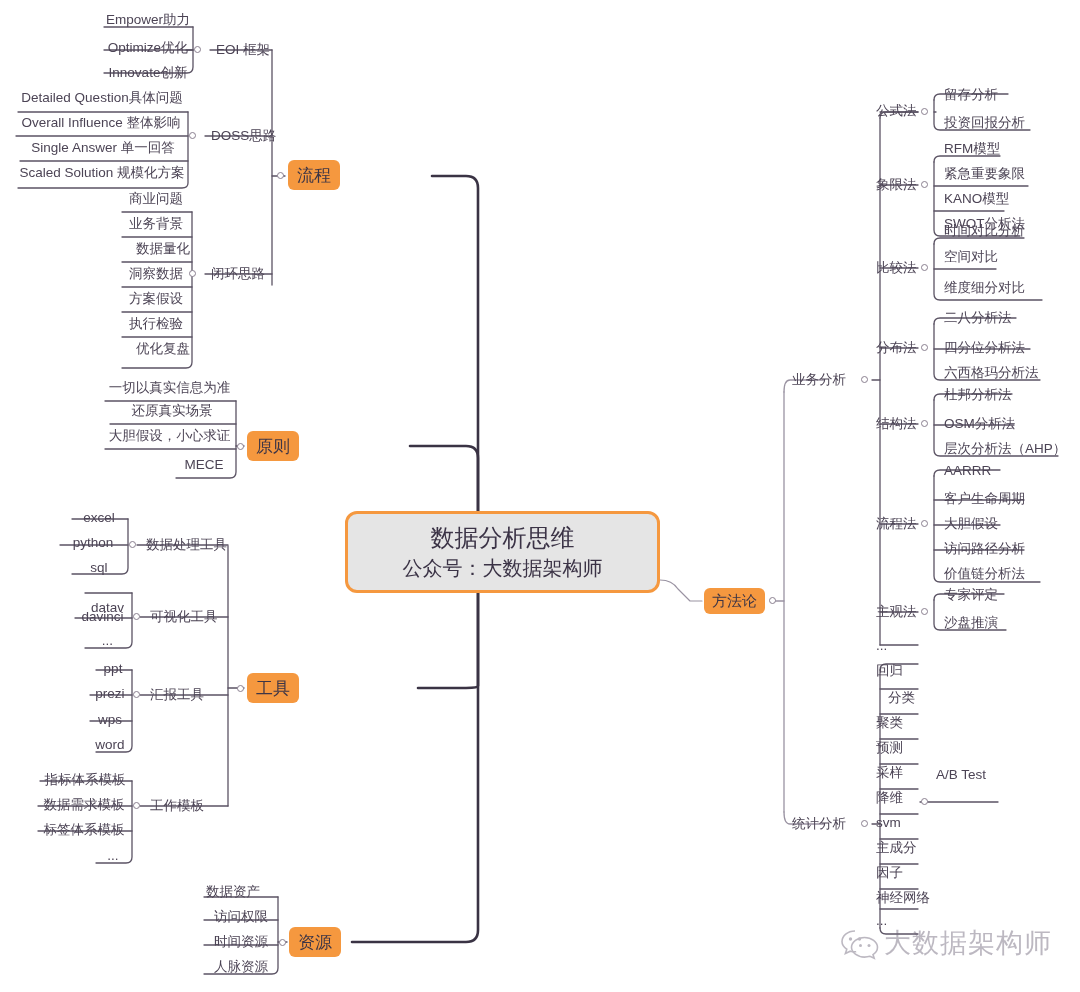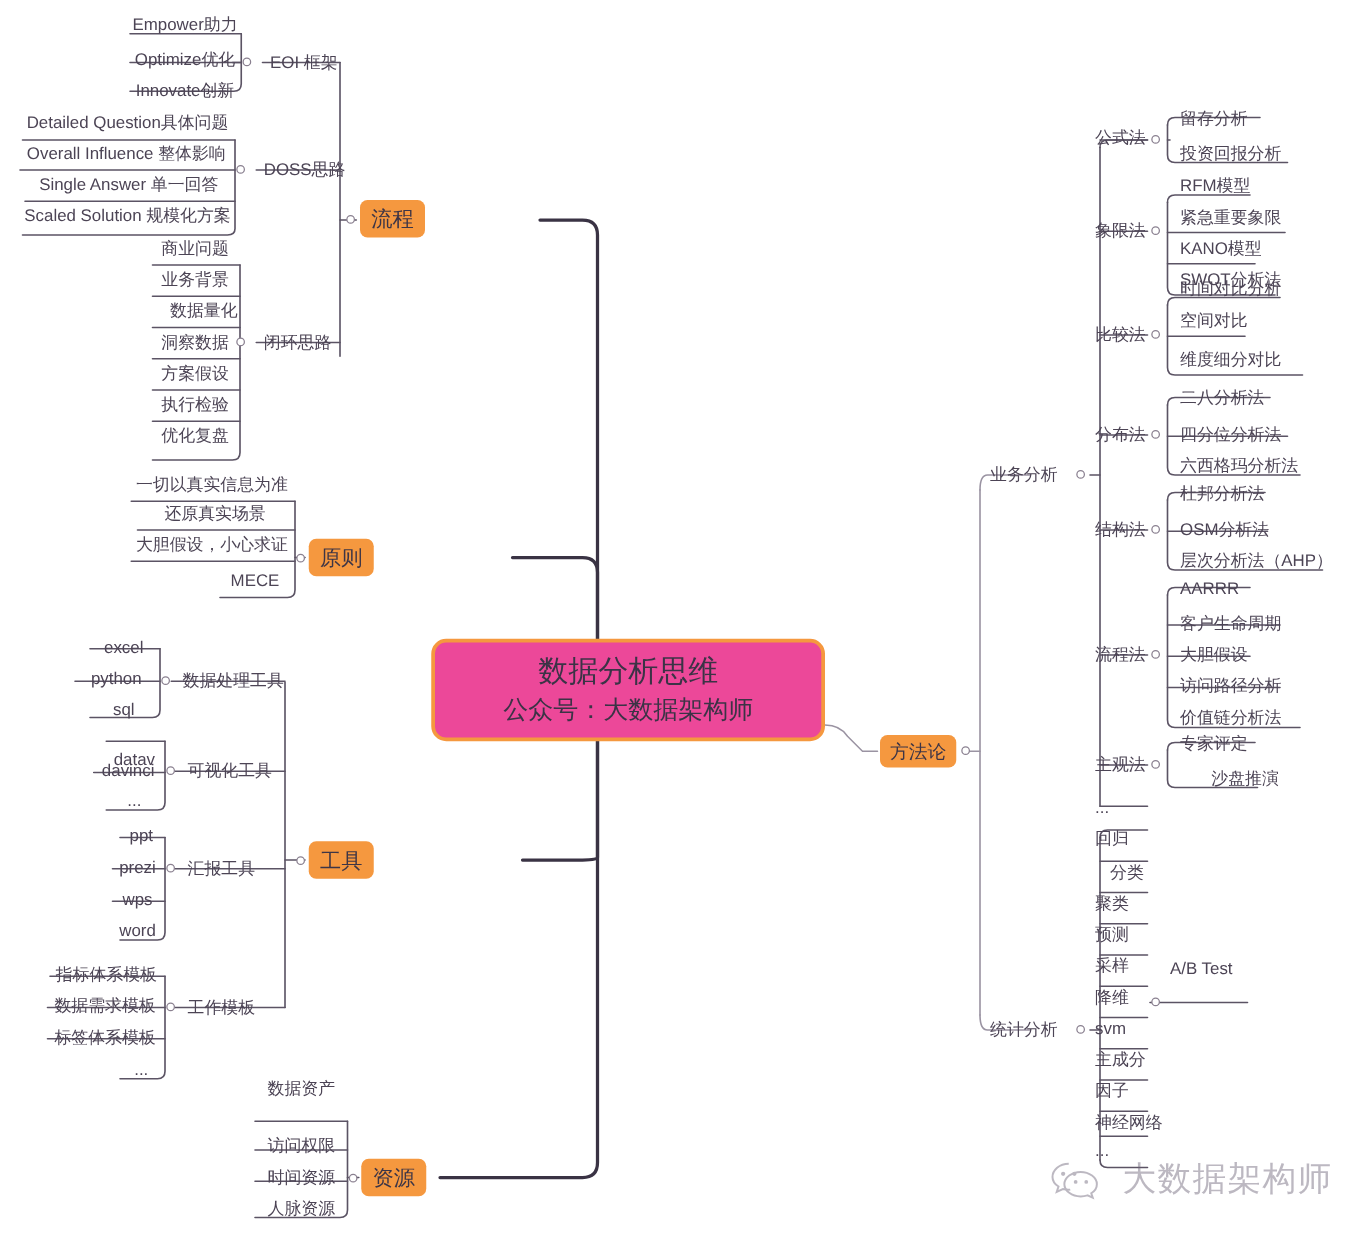--- a/index.html
+++ b/index.html
@@ -58,21 +58,21 @@
     height: 30px;
   }
   .pill.small {
     font-size: 15px;
     padding: 0 8px;
     height: 26px;
   }
   
   .root {
     position: absolute;
-    background: #ec4899;
+    background: #e5e5e5;
     border: 3px solid #f5983f;
     border-radius: 12px;
     box-sizing: border-box;
     display: flex;
     flex-direction: column;
     align-items: center;
     justify-content: center;
     color: #3b3346;
   }
   .root .line1 { font-size: 24px; line-height: 1.35; }
@@ -85,21 +85,21 @@
     border: 1.2px solid #8a8090;
     border-radius: 50%;
     background: #ffffff;
     box-sizing: border-box;
   }
   
   #watermark {
     position: absolute;
     display: flex;
     align-items: center;
-    gap: 18px;
+    gap: 4px;
     opacity: 0.45;
     pointer-events: none;
   }
   #watermark .wm-text {
     font-size: 27px;
     color: #6d6478;
     letter-spacing: 1px;
     white-space: nowrap;
   }
 </style>
@@ -349,21 +349,21 @@
   </div>
   <div class="node leaf lt" style="left:122px; top:267px; width:68px; text-align:center;">
     <span>洞察数据</span>
   </div>
   <div class="node leaf lt" style="left:122px; top:292px; width:68px; text-align:center;">
     <span>方案假设</span>
   </div>
   <div class="node leaf lt" style="left:122px; top:317px; width:68px; text-align:center;">
     <span>执行检验</span>
   </div>
-  <div class="node leaf lt" style="left:122px; top:342px; width:68px; text-align:center;">
+  <div class="node leaf lt" style="left:122px; top:342px; width:68px; ">
     <span>优化复盘</span>
   </div>
 
   <div class="node leaf lt" style="left:105px; top:381px; width:129px; text-align:center;">
     <span>一切以真实信息为准</span>
   </div>
   <div class="node leaf lt" style="left:110px; top:404px; width:124px; text-align:center;">
     <span>还原真实场景</span>
   </div>
   <div class="node leaf lt" style="left:105px; top:429px; width:129px; text-align:center;">
@@ -424,21 +424,21 @@
   <div class="node leaf lt" style="left:38px; top:798px; width:92px; text-align:center;">
     <span>数据需求模板</span>
   </div>
   <div class="node leaf lt" style="left:38px; top:823px; width:92px; text-align:center;">
     <span>标签体系模板</span>
   </div>
   <div class="node leaf lt" style="left:96px; top:849px; width:34px; text-align:center;">
     <span>...</span>
   </div>
 
-  <div class="node leaf lt" style="left:206px; top:864px; width:70px; text-align:center;">
+  <div class="node leaf lt" style="left:206px; top:885px; width:70px; text-align:left;">
     <span>数据资产</span>
   </div>
   <div class="node leaf lt" style="left:206px; top:910px; width:70px; text-align:center;">
     <span>访问权限</span>
   </div>
   <div class="node leaf lt" style="left:206px; top:935px; width:70px; text-align:center;">
     <span>时间资源</span>
   </div>
   <div class="node leaf lt" style="left:206px; top:960px; width:70px; text-align:center;">
     <span>人脉资源</span>
@@ -531,21 +531,21 @@
   <div class="node leaf rt" style="left:944px; top:567px;">
     <span>价值链分析法</span>
   </div>
 
   <div class="node branch rt" style="left:876px; top:605px;">
     <span>主观法</span>
   </div>
   <div class="node leaf rt" style="left:944px; top:588px;">
     <span>专家评定</span>
   </div>
-  <div class="node leaf rt" style="left:944px; top:616px;margin-left:25px;">
+  <div class="node leaf rt" style="left:944px; top:616px;">
     <span>沙盘推演</span>
   </div>
 
   <div class="node branch rt" style="left:876px; top:639px;">
     <span>...</span>
   </div>
 
   <div class="node branch rt" style="left:792px; top:817px;">
     <span>统计分析</span>
   </div>

